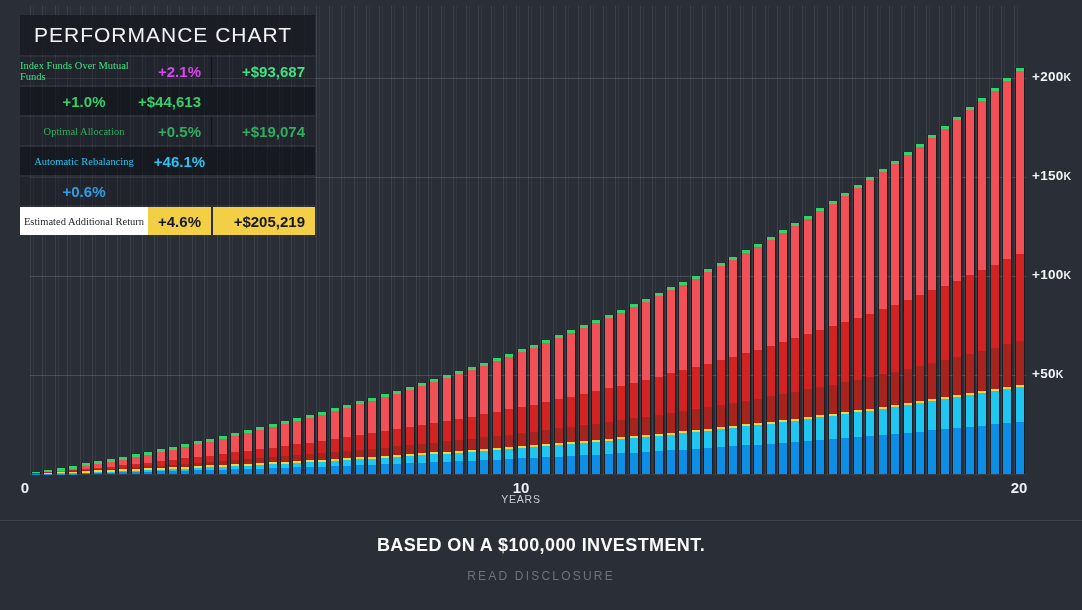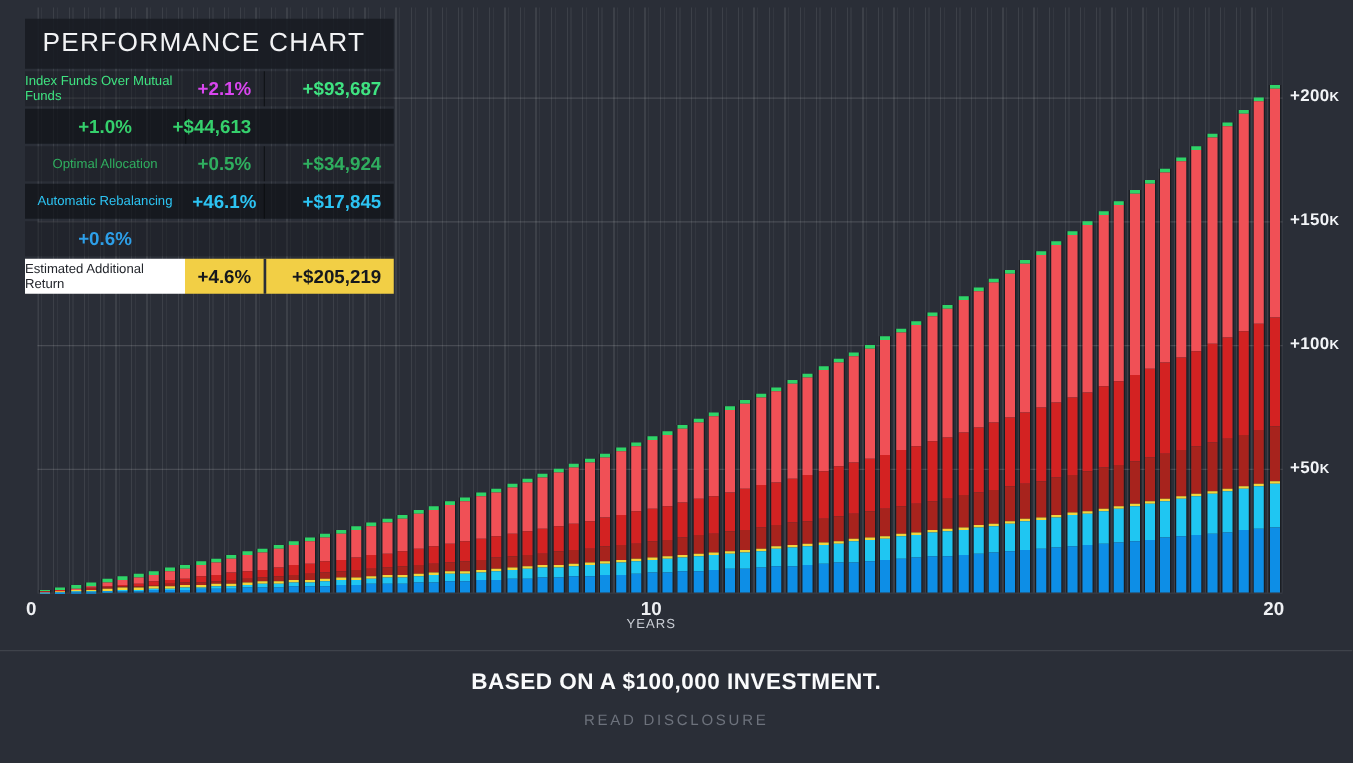--- a/index.html
+++ b/index.html
@@ -32,21 +32,21 @@
   .years-label{position:absolute;top:493px;left:521px;transform:translateX(-50%);
     color:#c9cdd4;font-size:10.5px;letter-spacing:0.8px;}
   
   #legend{position:absolute;left:20px;top:15px;width:295px;z-index:5;}
   .lg-title{height:40px;line-height:40px;background:rgba(24,27,34,0.88);color:#f2f3f5;
     font-size:21px;font-weight:300;letter-spacing:1px;padding-left:14px;box-sizing:border-box;margin-bottom:2px;}
   .l-row{display:grid;grid-template-columns:128px 63px 104px;height:28px;margin-bottom:2px;}
   .l-row.odd{background:rgba(19,22,28,0.40);}
   .l-row.even{background:rgba(13,16,21,0.68);}
   .l-cell{display:flex;align-items:center;justify-content:center;}
-  .l-label{font-size:10.5px;}
+  .l-label{font-size:10.5px;font-family:Liberation Serif, serif;}
   .l-pct{font-size:15px;font-weight:700;}
   .l-amt{font-size:15px;font-weight:700;justify-content:flex-end;padding-right:10px;border-left:1px solid rgba(8,10,13,0.65);}
   .l-row.total{margin-bottom:0;}
   .l-row.total .l-label{background:#ffffff;color:#23262c;font-size:10.5px;}
   .l-row.total .l-pct{background:#f2cf45;color:#16181d;}
   .l-row.total .l-amt{background:#f2cf45;color:#16181d;border-left:2px solid #2a2e37;}
   
   .sep{position:absolute;left:0;top:520px;width:1082px;height:1px;background:rgba(255,255,255,0.10);}
   .headline{position:absolute;left:0;top:535px;width:1082px;text-align:center;
     color:#fafbfc;font-size:18px;font-weight:700;letter-spacing:0.4px;}
@@ -807,26 +807,25 @@
         <div class="l-cell l-pct" style="color:#d946ef">+2.1%</div>
         <div class="l-cell l-amt" style="color:#3fe381">+$93,687</div>
       </div>
       <div class="l-row even">
         <div class="l-cell l-pct" style="color:#35d06c">+1.0%</div>
         <div class="l-cell l-amt" style="color:#35d06c">+$44,613</div>
       </div>
       <div class="l-row odd">
         <div class="l-cell l-label" style="color:#2fae5f">Optimal Allocation</div>
         <div class="l-cell l-pct" style="color:#2fae5f">+0.5%</div>
-        <div class="l-cell l-amt" style="color:#2fae5f">+$34,924</div>
+        <div class="l-cell l-amt" style="color:#2fae5f">+$19,074</div>
       </div>
       <div class="l-row even">
         <div class="l-cell l-label" style="color:#2cc3f2">Automatic Rebalancing</div>
         <div class="l-cell l-pct" style="color:#2cc3f2">+46.1%</div>
-        <div class="l-cell l-amt" style="color:#2cc3f2">+$17,845</div>
       </div>
       <div class="l-row odd">
         <div class="l-cell l-pct" style="color:#2d9fe8">+0.6%</div>
       </div>
       <div class="l-row total">
         <div class="l-cell l-label">Estimated Additional Return</div>
         <div class="l-cell l-pct">+4.6%</div>
         <div class="l-cell l-amt">+$205,219</div>
       </div>
     </div>

